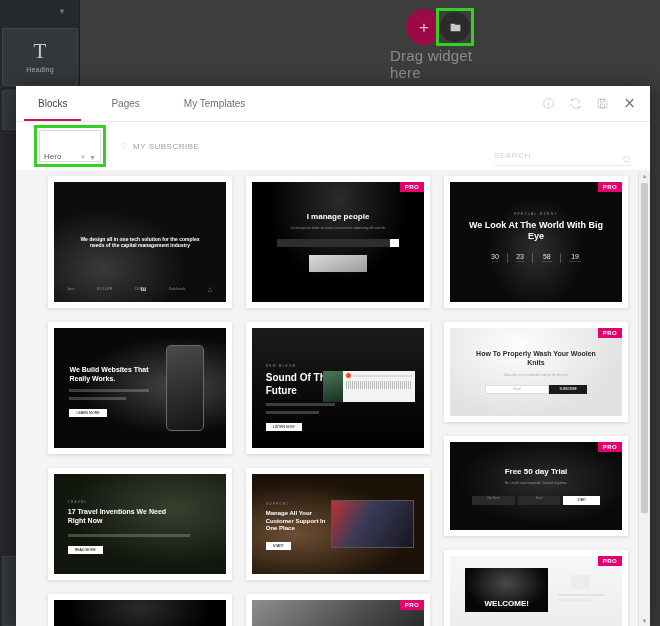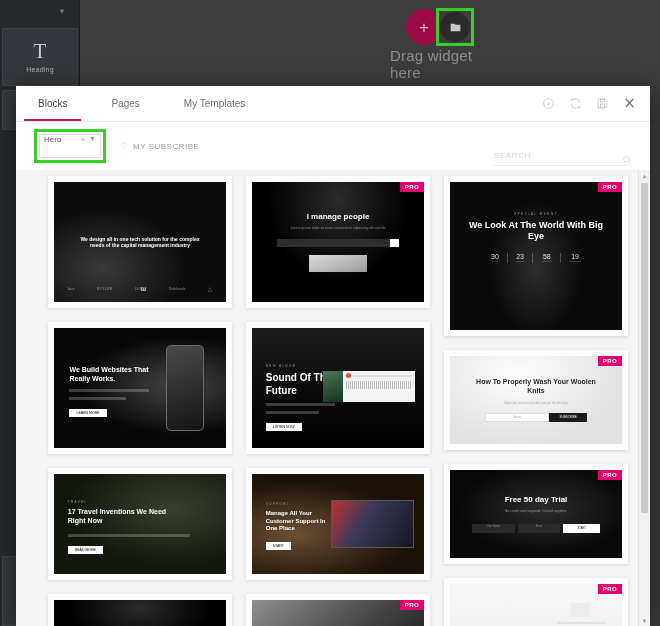--- a/index.html
+++ b/index.html
@@ -98,22 +98,22 @@
   .hicon { width: 13px; height: 13px; color: #b0b5ba; display: flex; align-items: center; justify-content: center; }
   .hicon svg { width: 13px; height: 13px; stroke: #b0b5ba; fill: none; stroke-width: 1.2; }
   .hicon.close { font-size: 15px; line-height: 13px; color: #70767c; font-family: "DejaVu Sans", sans-serif; }
 
   .modal-toolbar {
     height: 48px; flex: 0 0 48px; display: flex; align-items: center;
     padding: 0 18px; background: #fff; position: relative;
   }
   .filter-highlight { border: 3px solid #35d022; padding: 2px; display: inline-flex; }
   .filter-select {
-    width: 62px; height: 24px; border: 1px solid #dcdcdc; background: #fff;
-    display: flex; align-items: flex-start; padding: 0 4px; gap: 4px;
+    width: 62px; height: 32px; border: 1px solid #dcdcdc; background: #fff;
+    display: flex; align-items: flex-end; padding: 0 4px; gap: 4px;
   }
   .filter-label { font-size: 8px; color: #55595e; flex: 1; }
   .filter-x { font-size: 8px; color: #9aa0a6; }
   .filter-caret { font-size: 7px; color: #9aa0a6; }
 
   .favorites { display: flex; align-items: center; gap: 5px; margin-left: 14px; cursor: pointer; }
   .heart { color: #b6bbc0; font-size: 9px; line-height: 9px; }
   .fav-label { font-size: 8px; color: #9aa0a6; letter-spacing: .5px; }
 
   .search-box {
@@ -396,21 +396,21 @@
             <div class="thumb" style="height:56px;background:linear-gradient(140deg,#8f8f8f,#4a4a4a 55%,#1a1a1a)">
               <div class="pro-badge">PRO</div>
             </div>
           </div>
 
         </div>
 
         <div class="col c3">
 
           <div class="card">
-            <div class="thumb bg-face" style="height:148px">
+            <div class="thumb bg-face" style="height:120px">
               <div class="pro-badge">PRO</div>
               <div class="t-inner" style="justify-content:flex-start;padding-top:30px">
                 <div style="color:rgba(255,255,255,.55);font-size:3px;letter-spacing:1.6px;margin-bottom:4px">SPECIAL EVENT</div>
                 <div class="t-title" style="font-size:9px;max-width:86%">We Look At The World With Big Eye</div>
                 <div style="display:flex;gap:8px;margin-top:10px">
                   <div style="text-align:center;border-right:1px solid rgba(255,255,255,.25);padding-right:8px">
                     <div style="color:#e2e2e2;font-size:7px">30</div>
                     <div style="color:rgba(255,255,255,.4);font-size:2.4px">DAYS</div>
                   </div>
                   <div style="text-align:center;border-right:1px solid rgba(255,255,255,.25);padding-right:8px">
@@ -455,20 +455,23 @@
                   <div style="flex:1;height:9px;background:#2a2a2a;font-size:2.6px;color:#888;padding:1px 3px">Email</div>
                   <div style="flex:1;height:9px;background:#fff;color:#000;font-size:2.6px;display:flex;align-items:center;justify-content:center">START</div>
                 </div>
               </div>
             </div>
           </div>
 
           <div class="card">
             <div class="thumb bg-welcome" style="height:72px">
               <div class="pro-badge">PRO</div>
+              <div style="position:absolute;left:9%;top:16%;width:48%;height:62%;background:radial-gradient(ellipse at 50% 35%,#4a4a4a,#060606 70%);display:flex;align-items:flex-end;justify-content:center;padding-bottom:4px">
+                <span style="color:#fff;font-weight:bold;font-size:8px">WELCOME!</span>
+              </div>
               <div style="position:absolute;right:10%;top:26%;width:28%">
                 <div style="height:14px;background:#ececec;margin:0 auto;width:40%"></div>
                 <div style="height:2px;background:#e2e2e2;margin-top:5px"></div>
                 <div style="height:2px;background:#e8e8e8;margin-top:3px;width:70%"></div>
               </div>
             </div>
           </div>
 
         </div>
 

